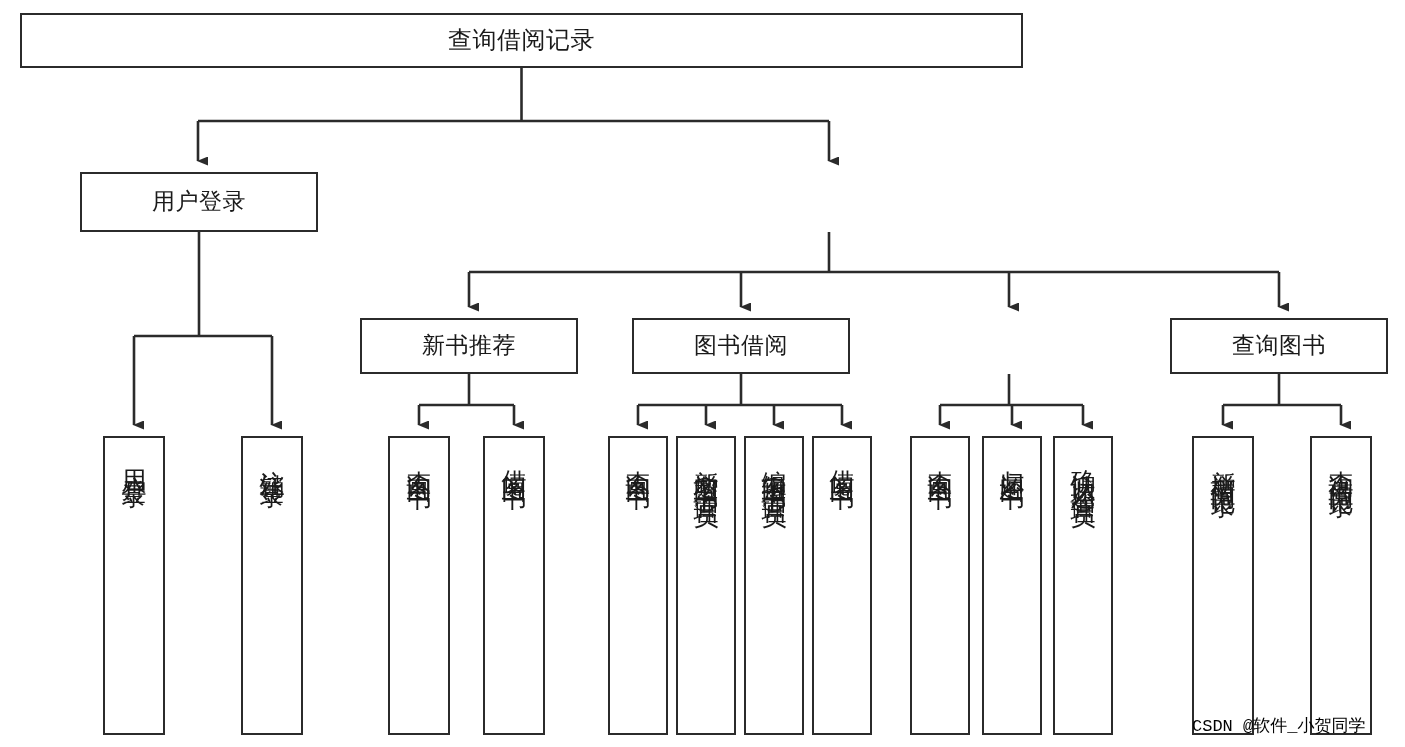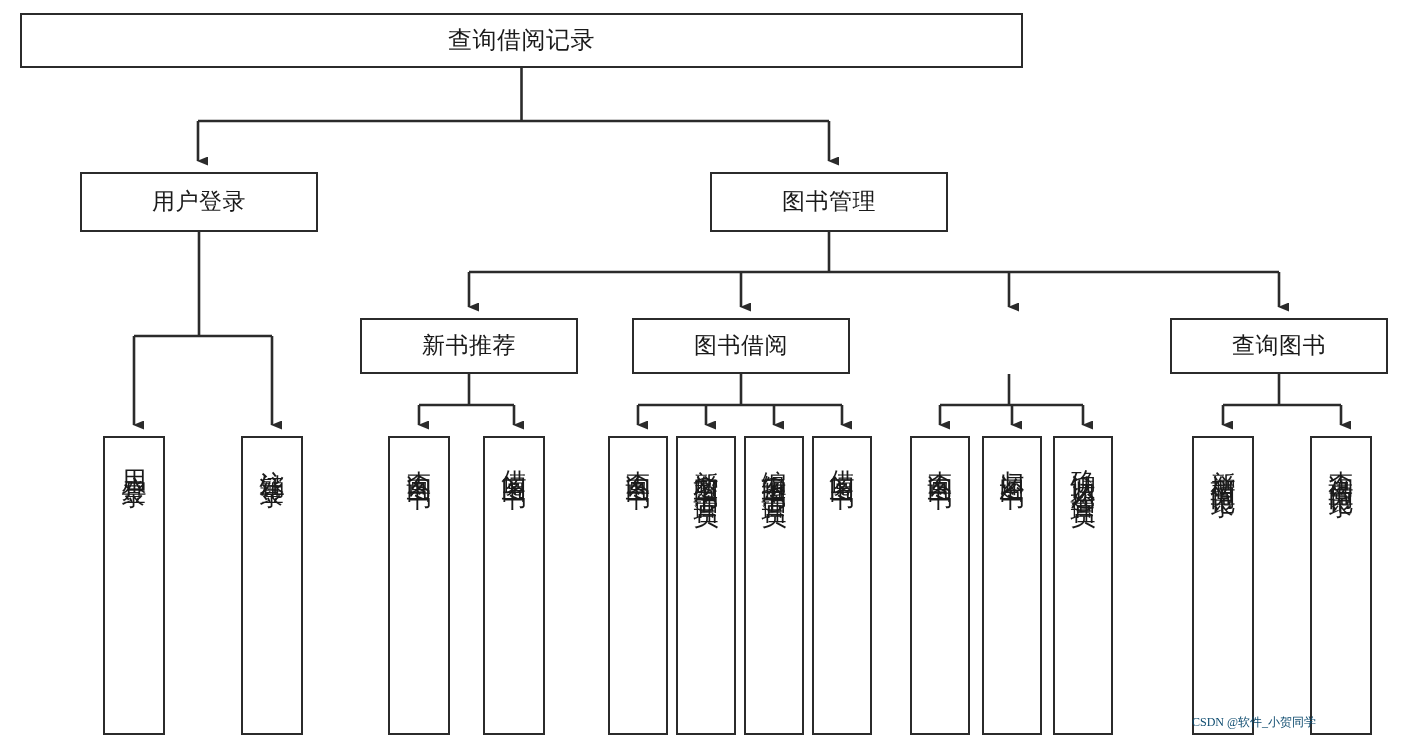--- a/index.html
+++ b/index.html
@@ -58,25 +58,25 @@
     writing-mode: vertical-rl;
     text-orientation: upright;
     font-size: 25px;
     letter-spacing: 5px;
     line-height: 1.0;
   }
   #watermark {
     position: absolute;
     left: 1192px;
     top: 714px;
-    font-size: 12px;
-    color: #0c4a6e;
+    font-size: 17px;
+    color: #000000;
     z-index: 6;
     white-space: nowrap;
-    font-family: Liberation Serif, serif;
+    font-family: Liberation Mono, monospace;
   }
 </style>
 </head>
 <body>
 
 <div id="diagram-root">
 
   <svg id="diagram-svg" viewBox="0 0 1405 747" xmlns="http://www.w3.org/2000/svg">
     <defs>
       <marker id="arrowhead" markerWidth="9" markerHeight="11" refX="4.5" refY="10" orient="auto" markerUnits="userSpaceOnUse">
@@ -144,23 +144,20 @@
   </svg>
 
   <div class="node horiz root" style="left:20px; top:13px; width:1003px; height:55px;">
     <span class="label">查询借阅记录</span>
   </div>
 
   <div class="node horiz" style="left:80px; top:172px; width:238px; height:60px;">
     <span class="label">用户登录</span>
   </div>
 
-  <div class="node horiz" style="left:710px; top:172px; width:238px; height:60px;">
-    <span class="label">图书管理</span>
-  </div>
 
   <div class="node horiz" style="left:632px; top:318px; width:218px; height:56px;">
     <span class="label">图书借阅</span>
   </div>
 
   <div class="node horiz" style="left:360px; top:318px; width:218px; height:56px;">
     <span class="label">新书推荐</span>
   </div>
 
 

